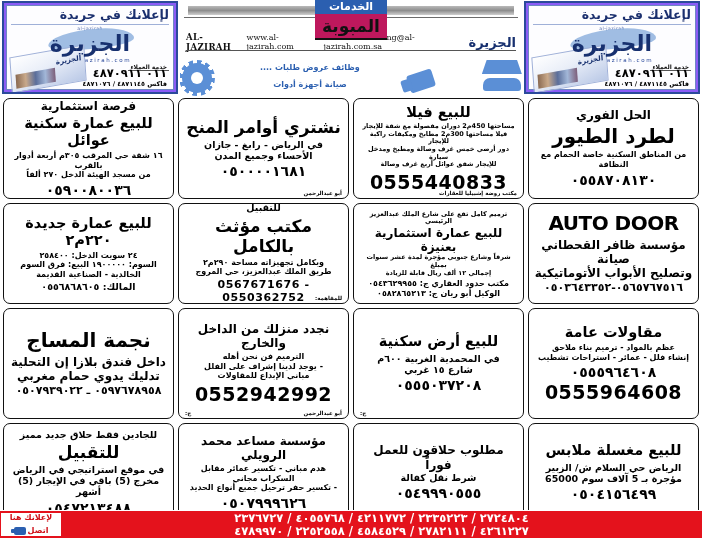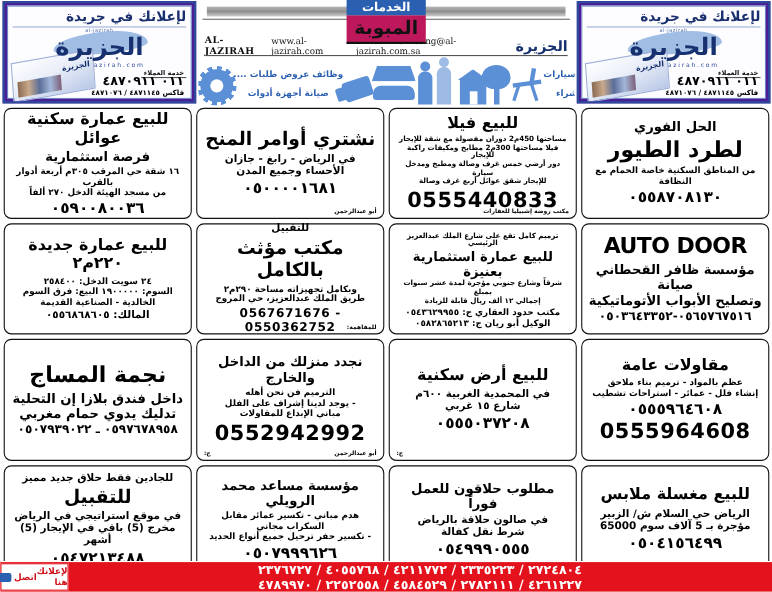--- a/index.html
+++ b/index.html
@@ -34,21 +34,21 @@
     flex-direction: row;
     box-sizing: border-box;
   }
 
   
   .promo-box {
     width: 176px;
     height: 93px;
     margin: 1px 2px;
     border: 2px solid #2b4a9b;
-    background: #4c1d95;
+    background: #8b5cf6;
     box-sizing: border-box;
     position: relative;
     overflow: hidden;
     flex: 0 0 auto;
   }
   .promo-inner {
     position: absolute;
     inset: 2px;
     border: 1px solid #6f86c4;
     box-sizing: border-box;
@@ -260,20 +260,21 @@
   }
   .hc-icons {
     position: absolute;
     top: 52px; left: 2px; right: 2px;
     height: 44px;
     display: flex;
     flex-direction: row;
     align-items: flex-end;
     justify-content: space-between;
     direction: ltr;
+    gap: 48px;
   }
   .icn { flex: 0 0 auto; position: relative; }
 
   .icn-gear {
     width: 30px; height: 30px;
     border-radius: 50%;
     background: #5b8fd6;
     position: relative;
     margin-bottom: 3px;
   }
@@ -492,22 +493,22 @@
     direction: ltr;
   }
   .footer-cta {
     flex: 0 0 auto;
     width: 62px;
     background: #ffffff;
     border: 1px solid #e4121c;
     margin: 1px 1px 1px 0;
     box-sizing: border-box;
     display: flex;
-    flex-direction: row;
-    justify-content: flex-start;
+    flex-direction: column;
+    justify-content: space-between;
     align-items: center;
     direction: rtl;
   }
   .cta-top {
     font-size: 8px; font-weight: bold; color: #cf1018; line-height: 10px;
   }
   .cta-bot {
     font-size: 8px; font-weight: bold; color: #cf1018; line-height: 10px;
     display: flex; align-items: center; gap: 2px;
   }
@@ -654,22 +655,22 @@
           <div class="ad-inner">
             <div class="ln t-xl">نشتري أوامر المنح</div>
             <div class="ln t-sm gap2">في الرياض - رابغ - جازان</div>
             <div class="ln t-sm">الأحساء وجميع المدن</div>
             <div class="ln t-num gap2">٠٥٠٠٠٠١٦٨١</div>
             <div class="corner-note right">أبو عبدالرحمن</div>
           </div>
         </div>
         <div class="ad">
           <div class="ad-inner">
+            <div class="ln t-md">فرصة استثمارية</div>
             <div class="ln t-lg gap2">للبيع عمارة سكنية عوائل</div>
-            <div class="ln t-md">فرصة استثمارية</div>
             <div class="ln t-xs gap2">١٦ شقة حي المرقب ٣٠٥م أربعة أدوار بالقرب</div>
             <div class="ln t-xs">من مسجد الهيئة الدخل ٢٧٠ ألفاً</div>
             <div class="ln t-num gap2">٠٥٩٠٠٨٠٠٣٦</div>
           </div>
         </div>
       </div>
       <div class="grid-row" style="height: 105px;">
         <div class="ad">
           <div class="ad-inner">
             <div class="ln t-xxl latin">AUTO DOOR</div>
@@ -753,21 +754,20 @@
             <div class="ln t-lg">للبيع مغسلة ملابس</div>
             <div class="ln t-sm gap2">الرياض حي السلام ش/ الزبير</div>
             <div class="ln t-sm">مؤجرة بـ 5 آلاف سوم 65000</div>
             <div class="ln t-num gap2">٠٥٠٤١٥٦٤٩٩</div>
             <div class="corner-note left">ج:</div>
           </div>
         </div>
         <div class="ad">
           <div class="ad-inner">
             <div class="ln t-md">مطلوب حلاقون للعمل فوراً</div>
-            <div class="ln t-sm gap2">في صالون حلاقة بالرياض</div>
             <div class="ln t-sm">شرط نقل كفالة</div>
             <div class="ln t-num gap2">٠٥٤٩٩٩٠٥٥٥</div>
           </div>
         </div>
         <div class="ad">
           <div class="ad-inner">
             <div class="ln t-md">مؤسسة مساعد محمد الرويلي</div>
             <div class="ln t-xs gap2">هدم مباني - تكسير عمائر مقابل السكراب مجاني</div>
             <div class="ln t-xs">- تكسير حفر ترحيل جميع أنواع الحديد</div>
             <div class="ln t-num gap2">٠٥٠٧٩٩٩٦٢٦</div>

